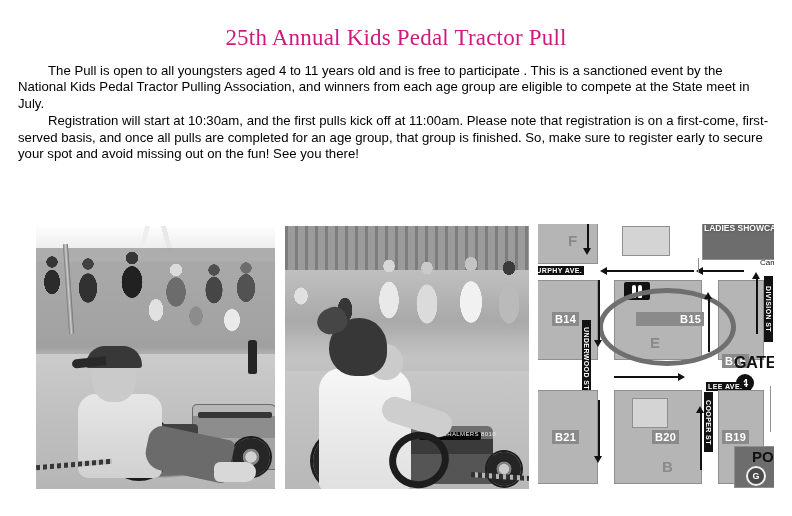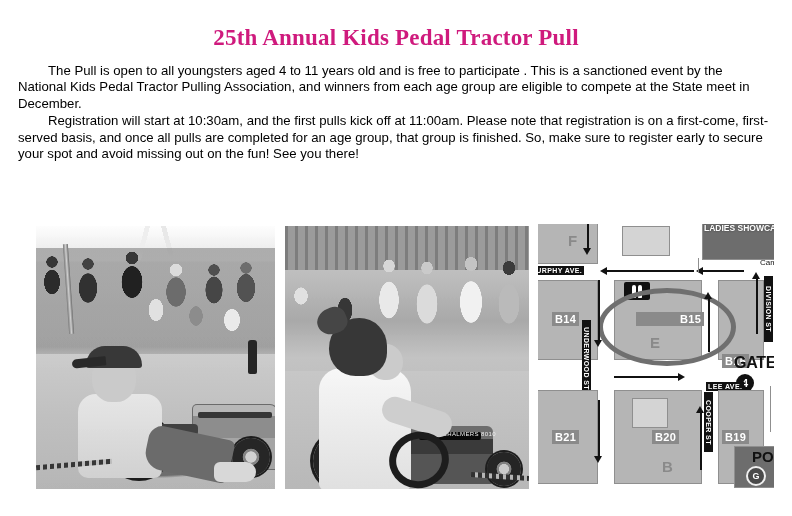--- a/index.html
+++ b/index.html
@@ -13,21 +13,21 @@
     overflow: hidden;
     font-family: "Liberation Sans", sans-serif;
     color: #000000;
     position: relative;
   }
 
   
   .page-title {
     text-align: center;
     font-family: "Liberation Serif", serif;
-    font-weight: bold;
+    font-weight: normal;
     font-size: 23px;
     color: #cf1a7d;
     letter-spacing: 0.2px;
     margin: 0;
     padding-top: 26px;
     line-height: 1;
   }
 
   
   .article {
@@ -409,21 +409,21 @@
 </style>
 </head>
 <body>
 
 <h1 class="page-title">25th Annual Kids Pedal Tractor Pull</h1>
 
 <div class="article">
 
 
   <p class="para">
-    <span>The Pull is open to all youngsters aged 4 to 11 years old and is free to participate . This is a sanctioned event by the National Kids Pedal Tractor Pulling Association, and winners from each age group are eligible to compete at the State meet in December.</span>
+    <span>The Pull is open to all youngsters aged 4 to 11 years old and is free to participate . This is a sanctioned event by the National Kids Pedal Tractor Pulling Association, and winners from each age group are eligible to compete at the State meet in July.</span>
   </p>
 
   <p class="para">
     <span>Registration will start at 10:30am, and the first pulls kick off at 11:00am. Please note that registration is on a first-come, first-served basis, and once all pulls are completed for an age group, that group is finished. So, make sure to register early to secure your spot and avoid missing out on the fun! See you there!</span>
   </p>
 
 </div>
 
 <div class="figures">
 

